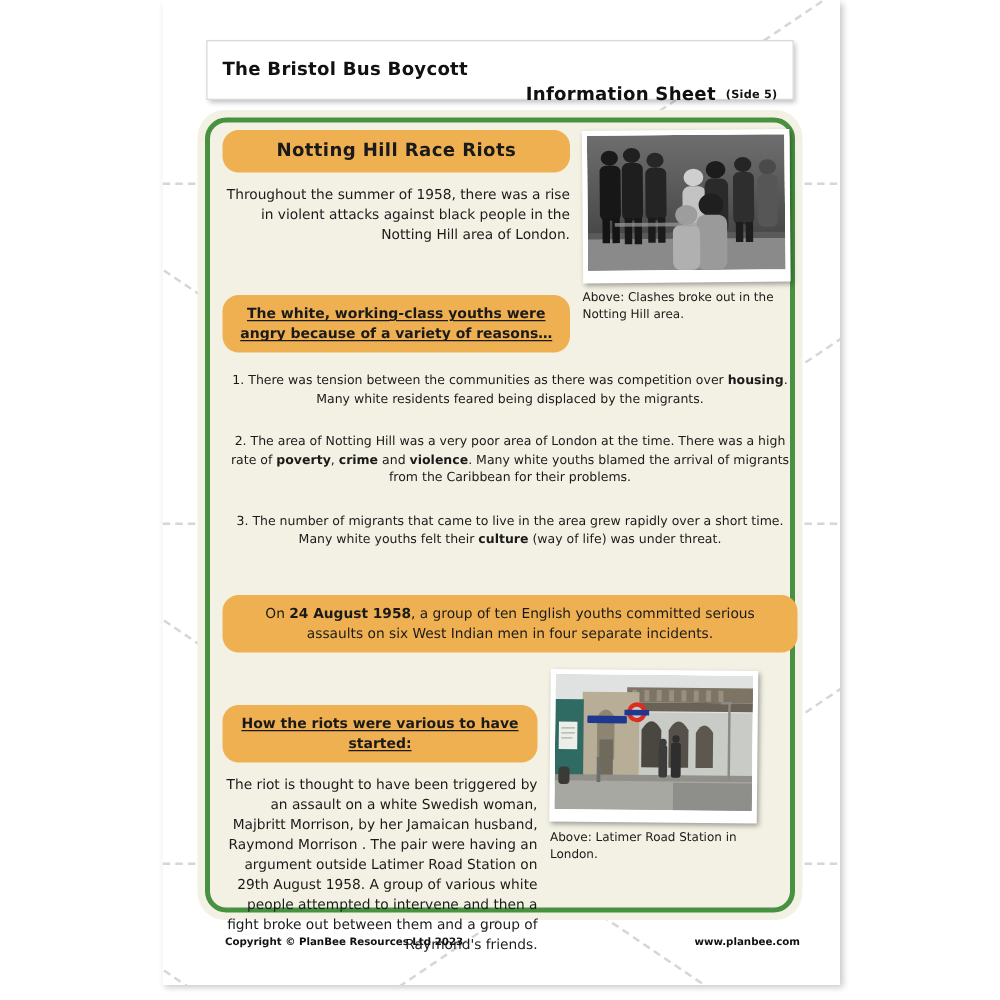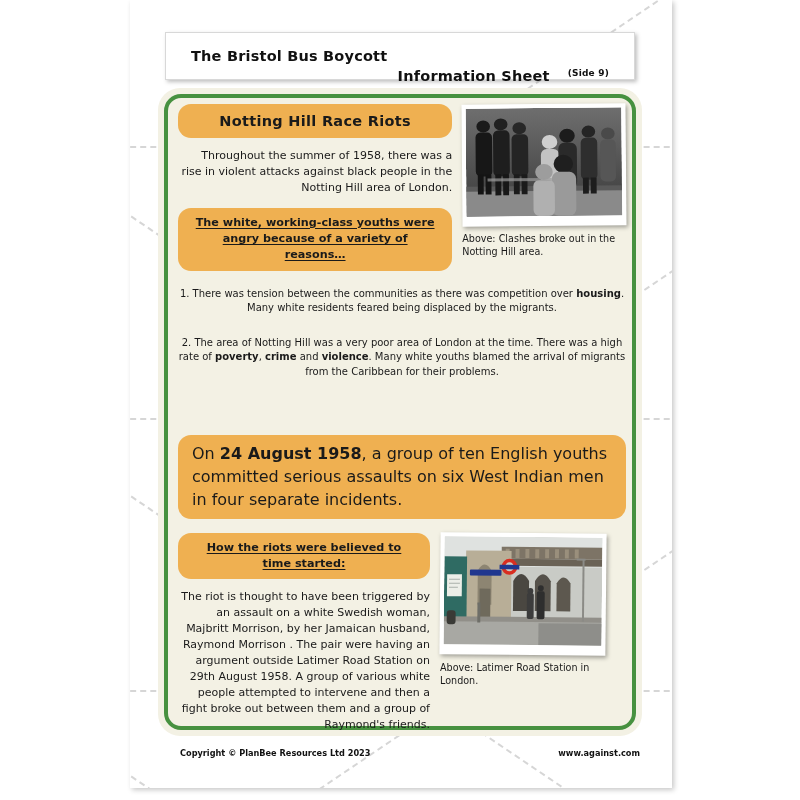--- a/index.html
+++ b/index.html
@@ -51,36 +51,36 @@
   #titlebar {
     position: absolute;
     left: 35px; top: 32px;
     width: 470px; height: 48px;
     background: #ffffff;
     border: 1px solid #d8d8d8;
     box-shadow: 2px 2px 4px rgba(0,0,0,0.25);
     z-index: 20;
     display: flex;
     align-items: center;
-    padding: 0 25px;
+    padding: 0 12px;
   }
   .hdr-txt {
     font-family: "DejaVu Sans", sans-serif;
     font-weight: bold;
     font-size: 14.5px;
     color: #111;
     letter-spacing: .2px;
     white-space: nowrap;
   }
   #hdr-left { flex: 0 0 auto; }
   #hdr-right {
     margin-left: auto;
     display: flex;
-    align-items: flex-start;
-    gap: 18px;
+    align-items: center;
+    gap: 8px;
     margin-top: 39px;
   }
   .hdr-sub { font-size: 9px; font-weight: bold; }
 
   
   #frame {
     position: absolute;
     left: 28px; top: 88px;
     width: 484px; height: 648px;
     border-radius: 22px;
@@ -94,21 +94,21 @@
     border: 4px solid #479140;
     background: transparent;
   }
 
   
   #content {
     position: absolute;
     left: 28px; top: 88px;
     width: 484px; height: 680px;
     z-index: 15;
-    padding: 16px 16px 10px 20px;
+    padding: 16px 4px 10px 20px;
   }
 
   
   .callout {
     background: #efb051;
     border-radius: 13px;
     padding: 7px 14px;
     text-align: center;
     color: #1a1a1a;
   }
@@ -117,25 +117,26 @@
     font-weight: bold;
     letter-spacing: .3px;
     padding: 9px 14px;
   }
   .callout.sub {
     font-size: 11.2px;
     font-weight: bold;
     line-height: 1.45;
     text-decoration: underline;
     text-underline-offset: 2px;
+    margin-top: 28px;
   }
   .callout.fact {
-    font-size: 16px;
+    font-size: 11px;
     line-height: 1.45;
-    text-align: left;
+    text-align: center;
   }
 
   .para {
     font-size: 10px;
     line-height: 1.45;
     color: #1a1a1a;
     text-align: center;
   }
   .para b { font-weight: bold; }
 
@@ -245,21 +246,21 @@
     </div>
 
     <div id="frame">
       <div id="frame-inner"></div>
     </div>
 
     <div id="titlebar">
       <div id="hdr-left" class="hdr-txt">The Bristol Bus Boycott</div>
       <div id="hdr-right">
         <span class="hdr-txt">Information Sheet</span>
-        <span class="hdr-txt hdr-sub">(Side 9)</span>
+        <span class="hdr-txt hdr-sub">(Side 5)</span>
       </div>
     </div>
 
     <div id="content">
 
       <div class="top-row">
 
         <div class="top-left">
           <div class="callout title">Notting Hill Race Riots</div>
           <div class="spacer-10"></div>
@@ -327,36 +328,39 @@
       </div>
 
       <div class="spacer-20"></div>
 
       <div class="para">
         <span><span>2. The area of Notting Hill was a very poor area of London at the time. There was a high rate of </span><b>poverty</b><span>,  </span><b>crime</b><span> and </span><b>violence</b><span>. Many white youths blamed the arrival of migrants from the Caribbean for their problems.</span></span>
       </div>
 
       <div class="spacer-20"></div>
 
+      <div class="para">
+        <span><span>3. The number of migrants that came to live in the area grew rapidly over a short time. Many white youths felt their </span><b>culture</b><span> (way of life) was under threat.</span></span>
+      </div>
 
       <div class="spacer-20"></div>
 
 
       <div class="spacer-16"></div>
 
       <div class="callout fact">
         <span><span>On </span><b>24 August 1958</b><span>, a group of ten English youths committed serious assaults on six West Indian men in four separate incidents.</span></span>
       </div>
 
       <div class="spacer-14"></div>
 
       <div class="bot-row">
 
         <div class="bot-left">
-          <div class="callout sub">How the riots were believed to time started:</div>
+          <div class="callout sub">How the riots were various to have started:</div>
           <div class="spacer-10"></div>
           <div class="intro">The riot is thought to have been triggered by an assault on a white Swedish woman, Majbritt Morrison, by her Jamaican husband, Raymond Morrison . The pair were having an argument outside Latimer Road Station on 29th August 1958. A group of various white people attempted to intervene and then a fight broke out between them and a group of Raymond's friends.</div>
         </div>
 
         <div class="bot-right">
           <div class="photo-card" style="transform: rotate(0.6deg);">
             <div class="photo">
               <svg viewBox="0 0 160 108" width="100%" height="108" preserveAspectRatio="none">
                 <rect x="0" y="0" width="160" height="108" fill="#c9cbc6"></rect>
 
@@ -415,17 +419,17 @@
           </div>
           <div class="caption">Above: Latimer Road Station in London.</div>
         </div>
 
       </div>
 
     </div>
 
     <div id="footer">
       <div class="foot-txt">Copyright © PlanBee Resources Ltd 2023</div>
-      <div class="foot-txt">www.against.com</div>
+      <div class="foot-txt">www.planbee.com</div>
     </div>
 
   </div>
 </div>
 
 </body></html>

